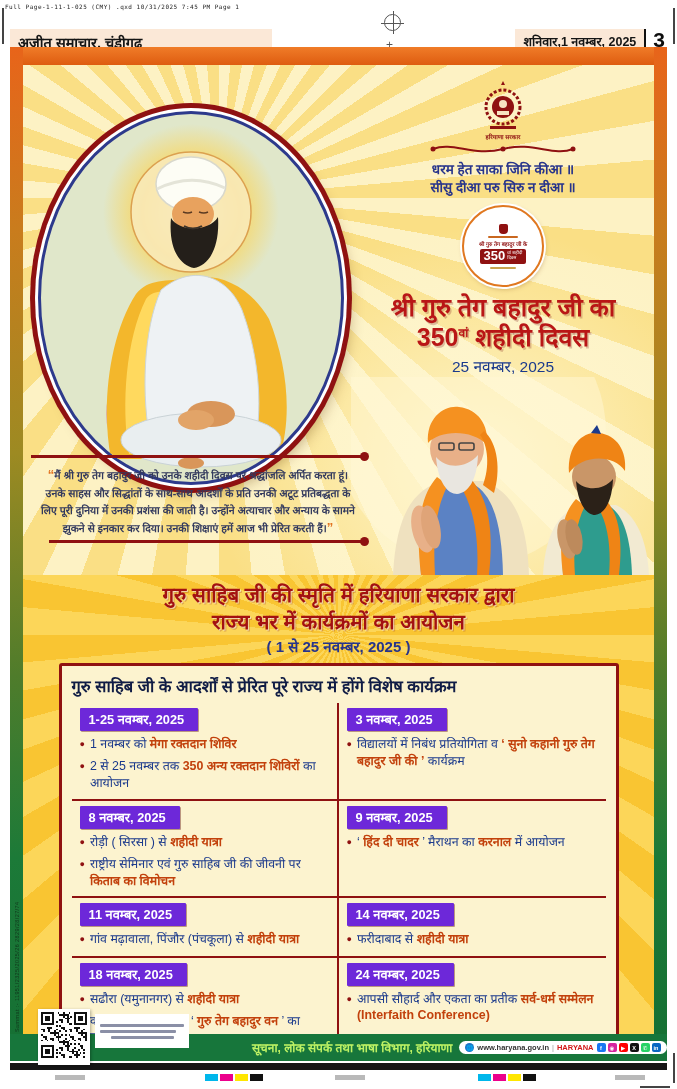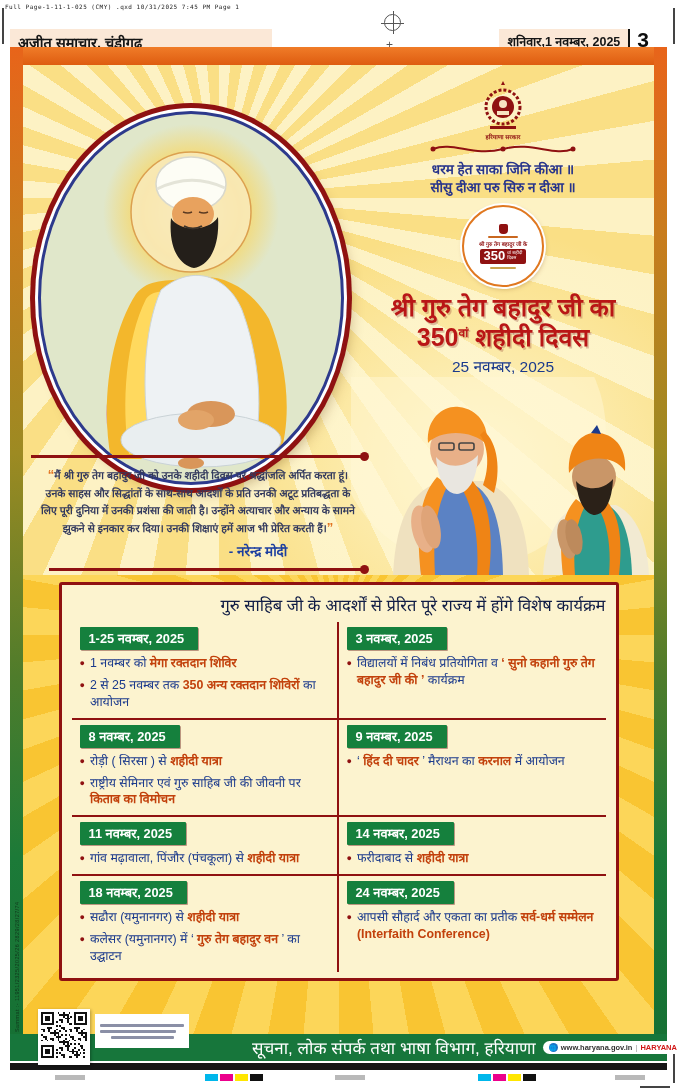--- a/index.html
+++ b/index.html
@@ -11,21 +11,21 @@
   .print-line{position:absolute;top:3px;left:5px;font:6px "DejaVu Sans Mono",monospace;color:#222;letter-spacing:.5px;white-space:nowrap;}
   .reg-circle{position:absolute;left:384px;top:14px;width:15px;height:15px;border:1.5px solid #555;border-radius:50%;}
   .reg-circle::before,.reg-circle::after{content:"";position:absolute;background:#555;}
   .reg-circle::before{left:-4px;right:-4px;top:50%;height:1px;}
   .reg-circle::after{top:-4px;bottom:-4px;left:50%;width:1px;}
   .reg-plus{position:absolute;left:386px;top:38px;color:#555;font-size:12px;}
   .mark{position:absolute;background:#444;}
   
   .np-header{position:absolute;left:10px;right:10px;top:29px;height:22px;}
   .np-name{position:absolute;left:0;top:0;background:#fbe8d7;color:#151515;font-weight:bold;font-size:14.5px;padding:3px 14px 3px 8px;min-width:240px;}
-  .np-right{position:absolute;right:16px;top:0;display:flex;align-items:stretch;}
+  .np-right{position:absolute;right:0;top:0;display:flex;align-items:stretch;}
   .np-date{background:#fbe8d7;color:#151515;font-weight:bold;font-size:12.5px;padding:4px 8px;}
   .np-pageno{color:#0d0d0d;font-weight:bold;font-size:21px;padding:0 2px 0 7px;border-left:2px solid #111;line-height:22px;}
   .np-rule{position:absolute;left:0;right:0;top:22px;height:3px;background:#111;}
   
   .ad{position:absolute;left:10px;top:47px;width:657px;height:1014px;background:#fbca39;}
   .strip{position:absolute;top:0;bottom:0;width:13px;z-index:6;
     background:linear-gradient(#e8641a 0%,#c97c1d 18%,#9d8a22 40%,#4f7c2b 62%,#1c7a38 80%,#156f33 100%);}
   .strip.left{left:0;} .strip.right{right:0;}
   .topbar{position:absolute;left:0;right:0;top:0;height:18px;background:linear-gradient(#f07c28,#de5c10);z-index:5;}
   
@@ -61,33 +61,33 @@
   .q-attrib{font-size:13.5px;font-weight:bold;color:#1d3fa0;text-align:center;padding:2px 0 8px 120px;}
   .photos{position:absolute;right:-2px;bottom:0;width:305px;height:198px;z-index:3;}
   
   .mid{position:absolute;left:13px;right:13px;top:528px;height:460px;overflow:hidden;
     background:repeating-conic-gradient(from -90deg at 50% 13%, #fcd659 0deg 5deg, #f9c532 5deg 10deg);}
   .prog-head{padding-top:7px;text-align:center;}
   .prog-line{font-size:20.5px;font-weight:bold;color:#a31111;line-height:1.3;
     text-shadow:1px 1px 0 rgba(255,255,255,.55),2px 2px 0 rgba(140,30,30,.25);}
   .prog-sub{font-size:15px;font-weight:bold;color:#27348b;margin-top:1px;}
   .events-box{width:560px;margin:7px auto 0;background:#fcf3cf;border:3px solid #8f1111;border-radius:3px;box-sizing:border-box;padding:6px 10px 6px;}
-  .events-title{font-size:16.5px;font-weight:normal;color:#101c45;text-align:right;padding:2px 0 6px;}
+  .events-title{font-size:16.5px;font-weight:bold;color:#101c45;text-align:left;padding:2px 0 6px;}
   .events-grid{display:grid;grid-template-columns:1fr 1fr;}
   .cell{padding:5px 8px 7px;box-sizing:border-box;}
   .cell:nth-child(odd){border-right:2px solid #8f1111;}
   .cell:nth-child(-n+6){border-bottom:2px solid #8f1111;}
-  .chip{display:inline-block;background:#15803d;color:#fff;font-weight:bold;font-size:12.8px;padding:2px 14px 3px 9px;border-radius:1px;box-shadow:1px 1px 0 rgba(90,10,10,.4);}
+  .chip{display:inline-block;background:#6d28d9;color:#fff;font-weight:bold;font-size:12.8px;padding:2px 14px 3px 9px;border-radius:1px;box-shadow:1px 1px 0 rgba(90,10,10,.4);}
   .item{display:flex;gap:5px;margin-top:5px;font-size:12.4px;color:#1b3a8c;line-height:1.35;}
   .item .bullet{color:#8f1111;font-size:9px;line-height:1.9;}
   .item b{color:#c2410c;}
   
   .footerbar{position:absolute;left:0;right:0;bottom:0;height:27px;background:#17763b;z-index:7;}
   .footer-inner{position:absolute;left:235px;right:16px;top:0;bottom:0;display:flex;align-items:center;gap:7px;}
-  .dept{color:#ffffff;font-weight:normal;font-size:17px;white-space:nowrap;}
+  .dept{color:#bef264;font-weight:bold;font-size:12px;white-space:nowrap;}
   .pill{background:#fff;border-radius:9px;padding:2px 6px;display:flex;align-items:center;gap:3px;font-size:7.5px;color:#333;white-space:nowrap;}
   .pill .globe{width:9px;height:9px;border-radius:50%;background:#1b74c5;color:#fff;font-size:6px;display:inline-flex;align-items:center;justify-content:center;}
   .pill .site{font-weight:bold;}
   .pill .brand{color:#d11616;font-weight:bold;}
   .pill .sep{color:#999;}
   .pill .sq{width:9px;height:9px;border-radius:2px;color:#fff;font-size:5.5px;font-weight:bold;display:inline-flex;align-items:center;justify-content:center;}
   .qr-wrap{position:absolute;left:28px;top:962px;display:flex;gap:5px;align-items:flex-start;z-index:9;}
   .qr-box{background:#fff;padding:3px;box-shadow:1px 1px 3px rgba(0,0,0,.3);}
   .qr-caption{background:#fff;width:94px;height:34px;margin-top:5px;padding:4px 5px;box-sizing:border-box;display:flex;flex-direction:column;justify-content:center;gap:3px;}
   .qr-caption .tline{height:3px;background:#8a8fa6;border-radius:1px;}
@@ -191,21 +191,20 @@
         <div class="b-foot"></div>
       </div>
       <div class="title-red">श्री गुरु तेग बहादुर जी का</div>
       <div class="title-red"><span>350</span><sup>वां</sup><span> शहीदी दिवस</span></div>
       <div class="dateline">25 नवम्बर, 2025</div>
     </div>
 
     <div class="quote">
       <div class="q-rule"></div>
       <div class="q-text"><span class="q-mark">“</span><span>मैं श्री गुरु तेग बहादुर जी को उनके शहीदी दिवस पर श्रद्धांजलि अर्पित करता हूं। उनके साहस और सिद्धांतों के साथ-साथ आदर्शों के प्रति उनकी अटूट प्रतिबद्धता के लिए पूरी दुनिया में उनकी प्रशंसा की जाती है। उन्होंने अत्याचार और अन्याय के सामने झुकने से इनकार कर दिया। उनकी शिक्षाएं हमें आज भी प्रेरित करती हैं।</span><span class="q-mark">”</span></div>
-      <div class="q-attrib">- नरेन्द्र मोदी</div>
       <div class="q-rule bottom"></div>
     </div>
 
     <div class="photos">
       <svg width="305" height="198" viewBox="0 0 305 198">
         <circle cx="120" cy="55" r="135" fill="rgba(255,248,214,.5)"></circle>
 
         <g>
           <path d="M42,198 C45,138 62,112 92,104 L132,104 C163,115 176,143 178,198 Z" fill="#efe1bf"></path>
           <path d="M70,198 C67,140 76,116 95,107 L122,107 C143,118 151,150 152,198 Z" fill="#5b82c4"></path>
@@ -231,20 +230,25 @@
           <path d="M70,22 l6,-8 l4,9 z" fill="#1b3a8c"></path>
           <path d="M55,70 C57,94 66,104 74,104 C83,103 91,92 92,68 C82,80 64,80 55,70 Z" fill="#2b2118"></path>
           <ellipse cx="46" cy="128" rx="9" ry="20" transform="rotate(-12 46 128)" fill="#c99668"></ellipse>
           <ellipse cx="53" cy="126" rx="8" ry="18" transform="rotate(-12 53 126)" fill="#bd8a5c"></ellipse>
         </g>
       </svg>
     </div>
   </div>
 
   <div class="mid">
+    <div class="prog-head">
+      <div class="prog-line">गुरु साहिब जी की स्मृति में हरियाणा सरकार द्वारा</div>
+      <div class="prog-line">राज्य भर में कार्यक्रमों का आयोजन</div>
+      <div class="prog-sub">( 1 से 25 नवम्बर, 2025 )</div>
+    </div>
 
     <div class="events-box">
       <div class="events-title">गुरु साहिब जी के आदर्शों से प्रेरित पूरे राज्य में होंगे विशेष कार्यक्रम</div>
       <div class="events-grid" id="events-grid">
           <div class="cell"><span class="chip">1-25 नवम्बर, 2025</span><div class="item">
               <span class="bullet">●</span>
               <span><span>1 नवम्बर को </span><b>मेगा रक्तदान शिविर</b></span>
             </div><div class="item">
               <span class="bullet">●</span>
               <span><span>2 से 25 नवम्बर तक </span><b>350 अन्य रक्तदान शिविरों</b><span> का आयोजन</span></span>

